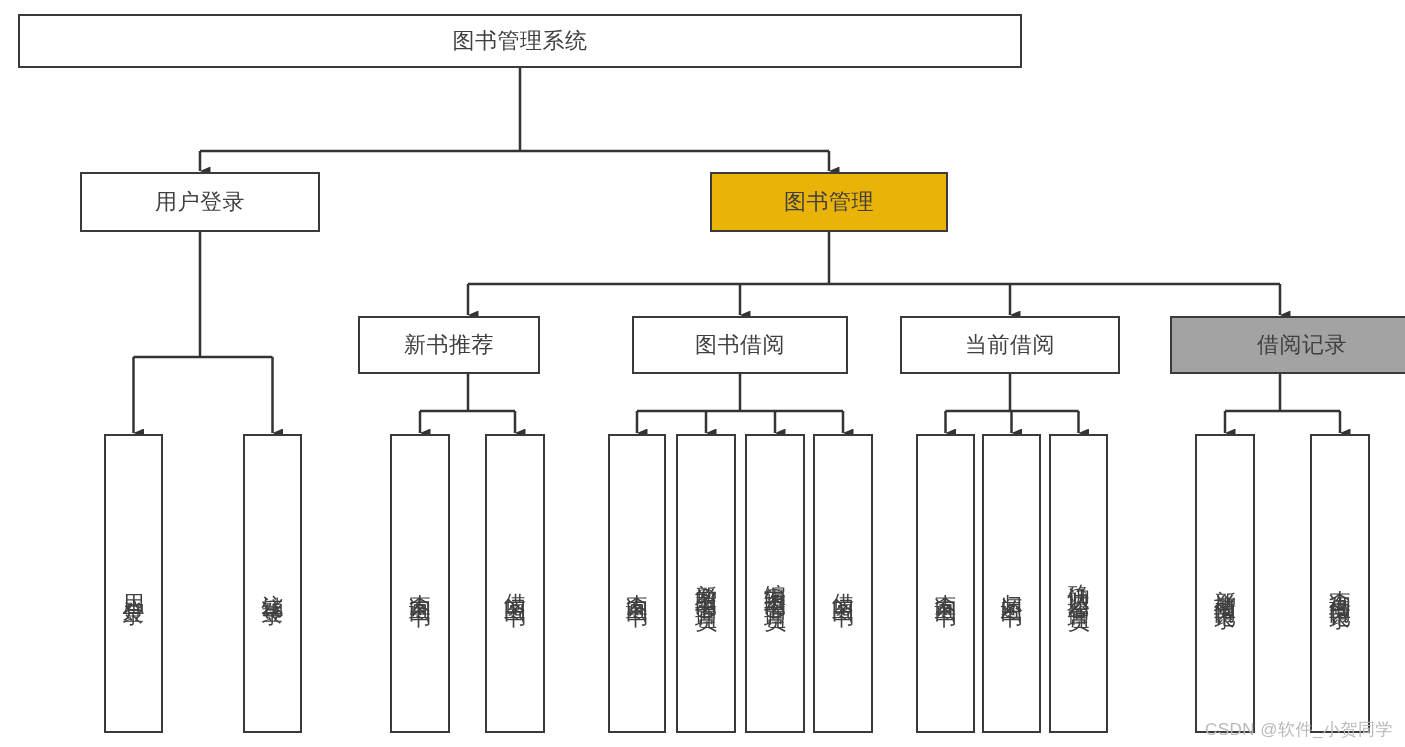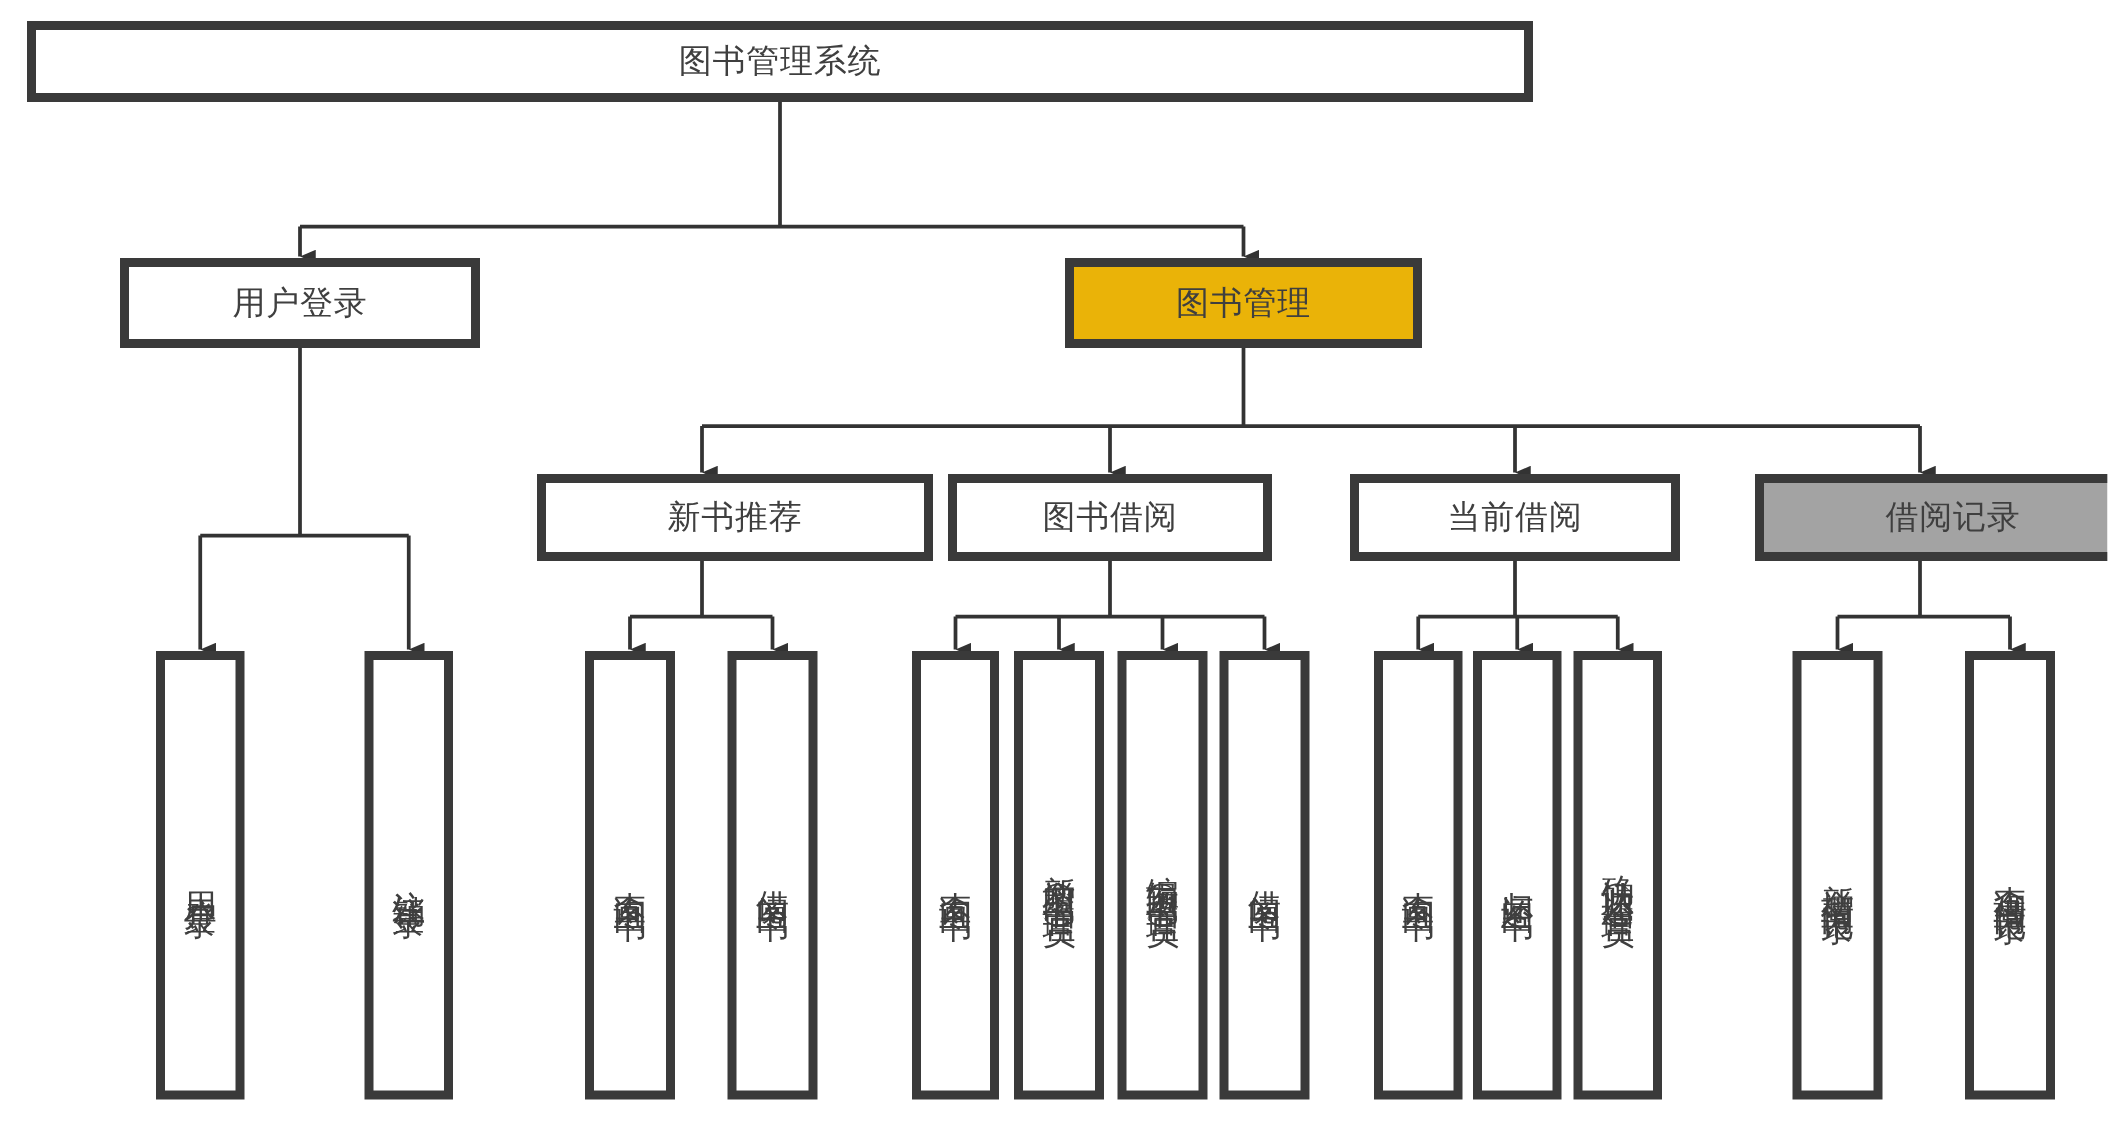--- a/index.html
+++ b/index.html
@@ -22,21 +22,21 @@
     position: absolute;
     left: 0;
     top: 0;
     width: 1405px;
     height: 747px;
   }
   .node {
     position: absolute;
     box-sizing: border-box;
     background: #ffffff;
-    border: 6px solid #b91c1c;
+    border: 2px solid #b91c1c;
     display: flex;
     align-items: center;
     justify-content: center;
     color: #3f3f3f;
     line-height: 1.18;
     text-align: center;
   }
   .node.horizontal {
     writing-mode: horizontal-tb;
     font-size: 22px;
@@ -121,21 +121,21 @@
   <div id="node-layer">
       <div class="node horizontal" style="left: 18px; top: 14px; width: 1004px; height: 54px; border-color: rgb(58, 58, 58); background: rgb(255, 255, 255); color: rgb(63, 63, 63);">
         <span class="node-label">图书管理系统</span>
       </div>
       <div class="node horizontal" style="left: 80px; top: 172px; width: 240px; height: 60px; border-color: rgb(58, 58, 58); background: rgb(255, 255, 255); color: rgb(63, 63, 63);">
         <span class="node-label">用户登录</span>
       </div>
       <div class="node horizontal" style="left: 710px; top: 172px; width: 238px; height: 60px; border-color: rgb(58, 58, 58); background: #eab308; color: rgb(63, 63, 63);">
         <span class="node-label">图书管理</span>
       </div>
-      <div class="node horizontal" style="left: 358px; top: 316px; width: 264px; height: 58px; border-color: rgb(58, 58, 58); background: rgb(255, 255, 255); color: rgb(63, 63, 63); text-align: right;">
+      <div class="node horizontal" style="left: 358px; top: 316px; width: 182px; height: 58px; border-color: rgb(58, 58, 58); background: rgb(255, 255, 255); color: rgb(63, 63, 63); text-align: right;">
         <span class="node-label">新书推荐</span>
       </div>
       <div class="node horizontal" style="left: 632px; top: 316px; width: 216px; height: 58px; border-color: rgb(58, 58, 58); background: rgb(255, 255, 255); color: rgb(63, 63, 63);">
         <span class="node-label">图书借阅</span>
       </div>
       <div class="node horizontal" style="left: 900px; top: 316px; width: 220px; height: 58px; border-color: rgb(58, 58, 58); background: rgb(255, 255, 255); color: rgb(63, 63, 63); align-items: center;">
         <span class="node-label">当前借阅</span>
       </div>
       <div class="node horizontal" style="left: 1170px; top: 316px; width: 264px; height: 58px; border-color: rgb(58, 58, 58); background: #a3a3a3; color: rgb(63, 63, 63); align-items: center;">
         <span class="node-label">借阅记录</span>
@@ -174,13 +174,14 @@
         <span class="node-label">确认归还（管理员）</span>
       </div>
       <div class="node vertical" style="left: 1195px; top: 434px; width: 60px; height: 299px; border-color: rgb(58, 58, 58); background: rgb(255, 255, 255); color: rgb(63, 63, 63);">
         <span class="node-label">新增借阅记录</span>
       </div>
       <div class="node vertical" style="left: 1310px; top: 434px; width: 60px; height: 299px; border-color: rgb(58, 58, 58); background: rgb(255, 255, 255); color: rgb(63, 63, 63);">
         <span class="node-label">查询借阅记录</span>
       </div>
     </div>
 
+  <div class="watermark">CSDN @软件_小贺同学</div>
 </div>
 
 </body></html>

